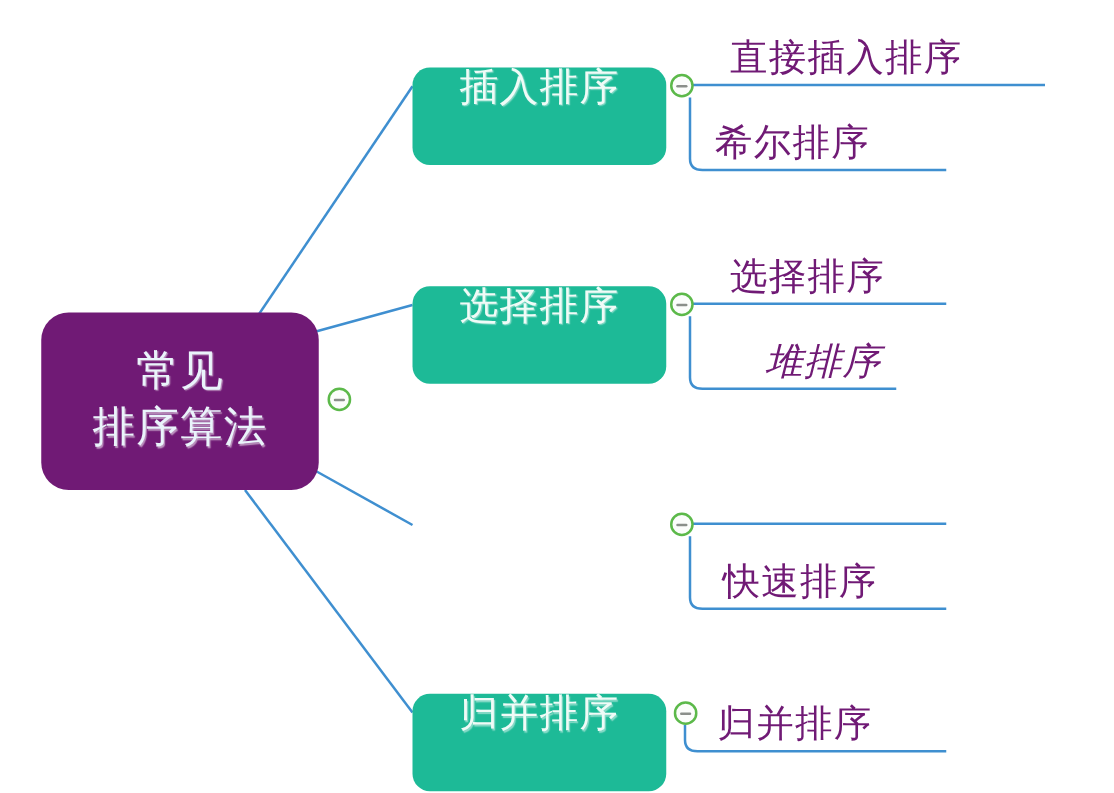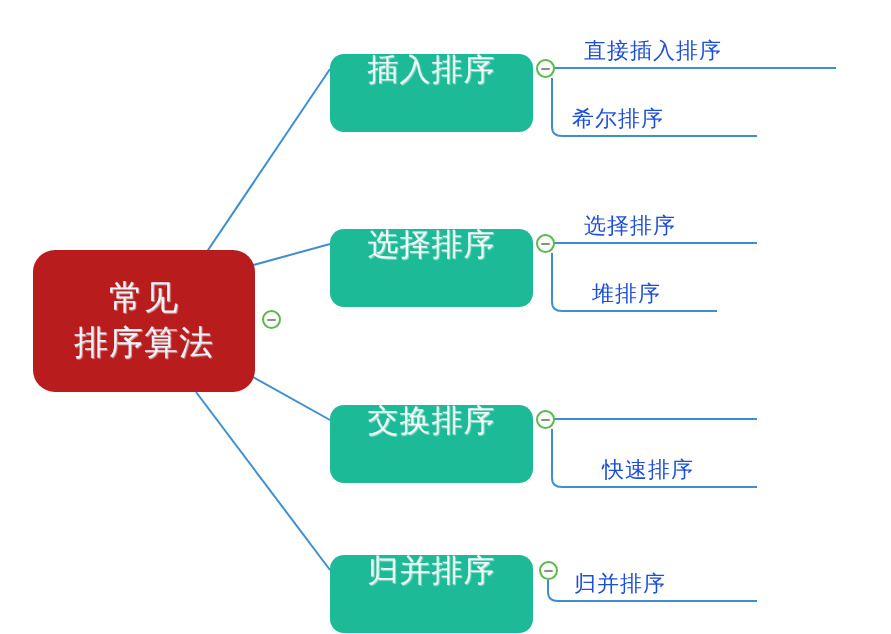--- a/index.html
+++ b/index.html
@@ -26,21 +26,21 @@
     pointer-events: none;
   }
 
   
   .root-node {
     position: absolute;
     left: 33px;
     top: 250px;
     width: 222px;
     height: 142px;
-    background: #b91c1c;
+    background: #701a75;
     border-radius: 22px;
     display: flex;
     align-items: center;
     justify-content: center;
     box-sizing: border-box;
   }
   .root-label {
     color: #eaf4fb;
     font-size: 34px;
     line-height: 1.32;
@@ -71,22 +71,22 @@
   }
 
   
   .leaf-node {
     position: absolute;
     display: flex;
     align-items: flex-end;
     box-sizing: border-box;
   }
   .leaf-label {
-    color: #1d4ed8;
-    font-size: 22px;
+    color: #701a75;
+    font-size: 30px;
     line-height: 1;
     letter-spacing: 1px;
     white-space: nowrap;
     padding-bottom: 4px;
   }
 
   
   .toggle {
     position: absolute;
     width: 19px;
@@ -158,31 +158,28 @@
 
   <div class="branch-node" style="left:330px; top:205px; width:203px; height:78px;">
     <span class="branch-label">选择排序</span>
   </div>
   <div class="toggle" style="left:536px; top:234px;">
     <span class="minus"></span>
   </div>
   <div class="leaf-node" style="left:584px; top:186px; height:55px;">
     <span class="leaf-label">选择排序</span>
   </div>
-  <div class="leaf-node" style="left:592px; top:256px; height:53px;">
+  <div class="leaf-node" style="left:612px; top:256px; height:53px;font-style:italic;">
     <span class="leaf-label">堆排序</span>
   </div>
 
-  <div class="branch-node" style="left:330px; top:381px; width:203px; height:78px;">
-    <span class="branch-label">交换排序</span>
-  </div>
   <div class="toggle" style="left:536px; top:410px;">
     <span class="minus"></span>
   </div>
-  <div class="leaf-node" style="left:578px; top:432px; height:53px;margin-left:24px;">
+  <div class="leaf-node" style="left:578px; top:432px; height:53px;">
     <span class="leaf-label">快速排序</span>
   </div>
 
   <div class="branch-node" style="left:330px; top:531px; width:203px; height:78px;">
     <span class="branch-label">归并排序</span>
   </div>
   <div class="toggle" style="left:539px; top:561px;">
     <span class="minus"></span>
   </div>
   <div class="leaf-node" style="left:574px; top:545px; height:54px;">

